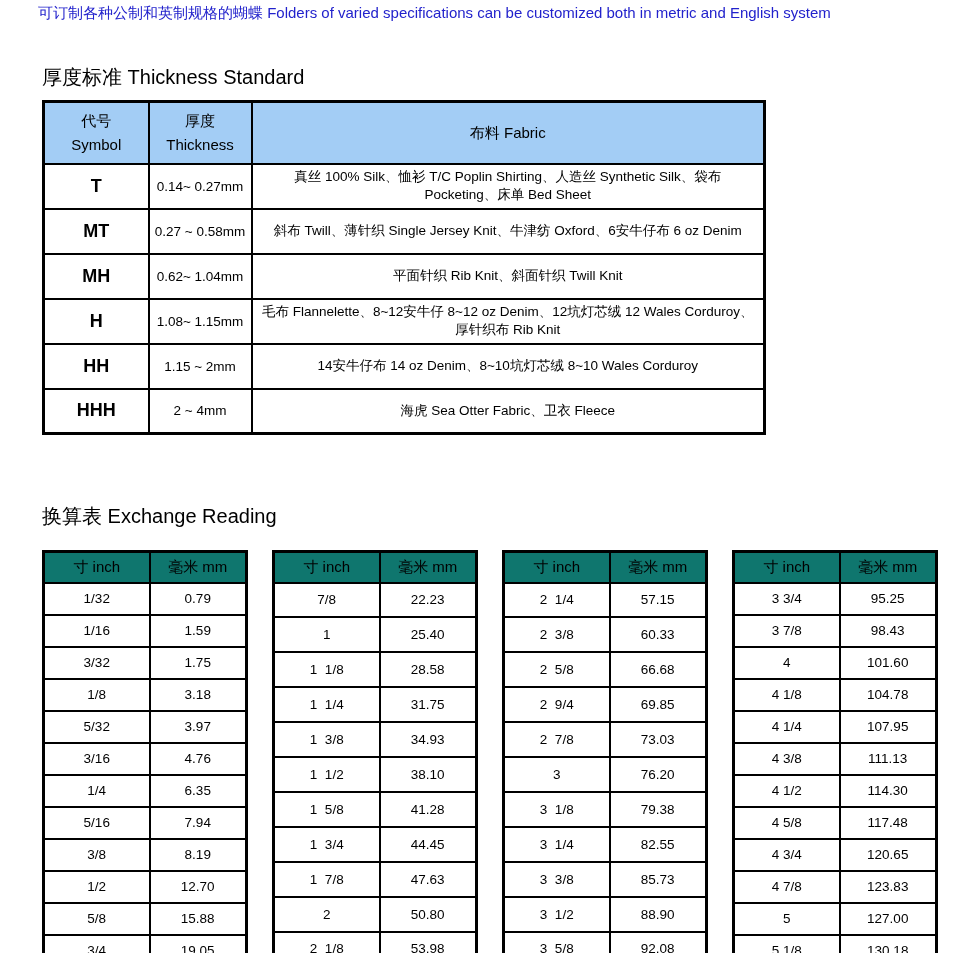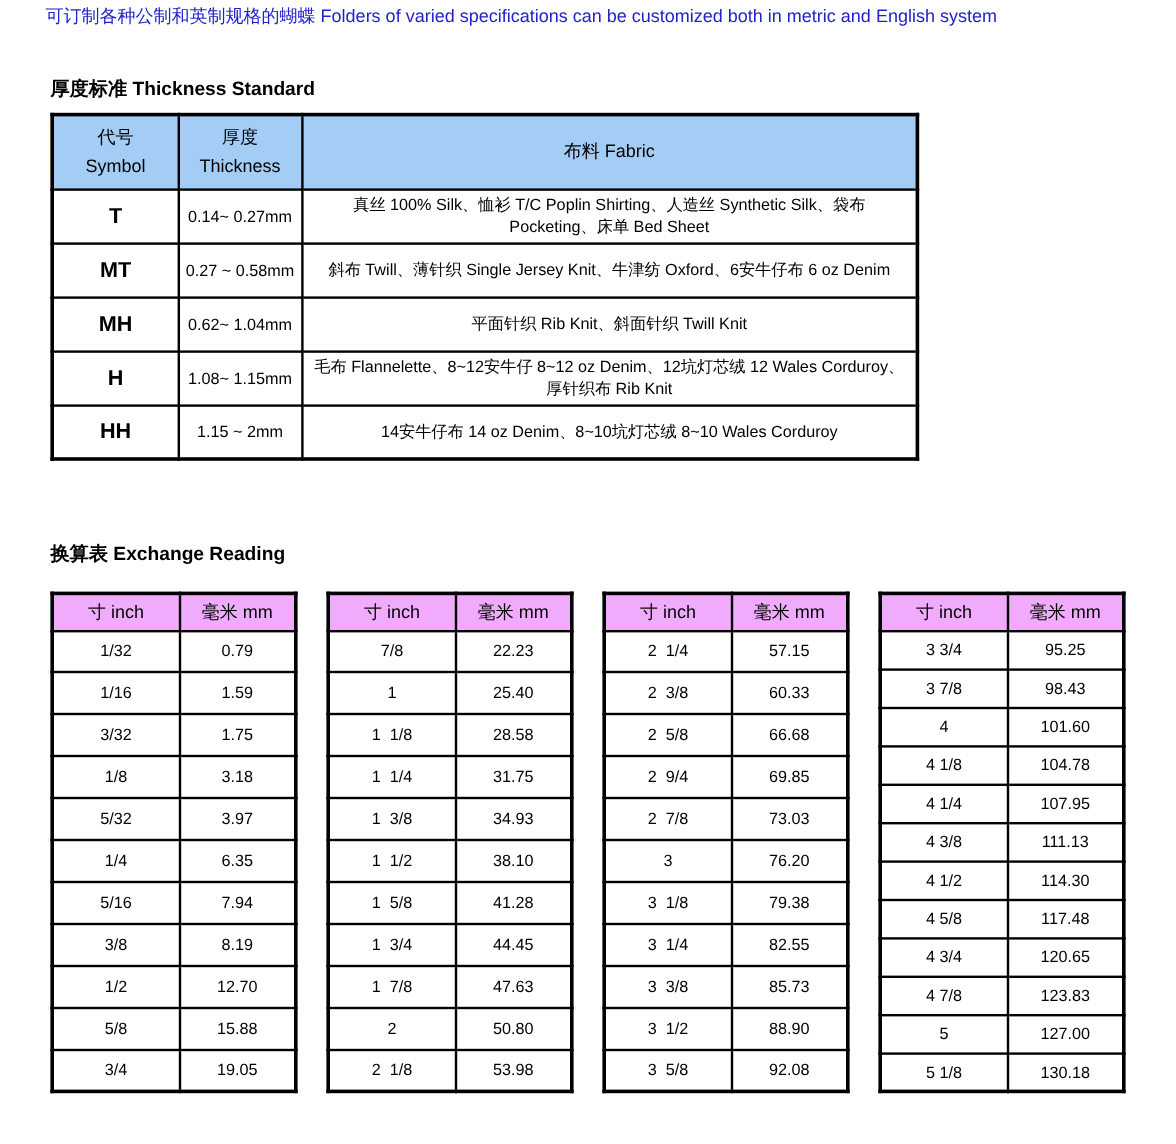--- a/index.html
+++ b/index.html
@@ -11,22 +11,22 @@
     color: #000;
     overflow: hidden;
   }
   .top-note {
     margin: 4px 16px 0 38px;
     font-size: 15px;
     color: #2222cc;
     white-space: nowrap;
   }
   .section-title {
-    font-size: 16px;
-    font-weight: bold;
+    font-size: 20px;
+    font-weight: normal;
     color: #000;
     margin: 0 0 0 42px;
   }
   .title-thickness { padding-top: 41px; margin-bottom: 9px; }
   .title-exchange  { padding-top: 68px; margin-bottom: 20px; }
 
   
   table { border-collapse: collapse; table-layout: fixed; }
   .thickness-table {
     width: 724px;
@@ -61,21 +61,21 @@
   .ex-table {
     width: 206px;
     border: 3px solid #000;
   }
   .ex-table th, .ex-table td {
     border: 2px solid #000;
     text-align: center;
     vertical-align: middle;
   }
   .ex-table th {
-    background: #f0abfc;
+    background: #0f766e;
     font-weight: normal;
     font-size: 15px;
     height: 31px;
   }
   .ex-table col.c-inch { width: 106px; }
   .ex-table td {
     height: 32px;
     font-size: 13.5px;
     white-space: pre;
   }
@@ -127,20 +127,25 @@
         <tr>
           <td>H</td>
           <td>1.08~ 1.15mm</td>
           <td>毛布 Flannelette、8~12安牛仔 8~12 oz Denim、12坑灯芯绒 12 Wales Corduroy、厚针织布 Rib Knit</td>
         </tr>
         <tr>
           <td>HH</td>
           <td>1.15 ~ 2mm</td>
           <td>14安牛仔布 14 oz Denim、8~10坑灯芯绒 8~10 Wales Corduroy</td>
         </tr>
+        <tr>
+          <td>HHH</td>
+          <td>2 ~ 4mm</td>
+          <td>海虎 Sea Otter Fabric、卫衣 Fleece</td>
+        </tr>
       </tbody>
   </table>
 
   <h2 class="section-title title-exchange">换算表 Exchange Reading</h2>
 
   <div class="exchange-row">
 
     <table class="ex-table">
       <colgroup>
           <col class="c-inch">
@@ -167,20 +172,24 @@
           </tr>
           <tr>
             <td>1/8</td>
             <td>3.18</td>
           </tr>
           <tr>
             <td>5/32</td>
             <td>3.97</td>
           </tr>
           <tr>
+            <td>3/16</td>
+            <td>4.76</td>
+          </tr>
+          <tr>
             <td>1/4</td>
             <td>6.35</td>
           </tr>
           <tr>
             <td>5/16</td>
             <td>7.94</td>
           </tr>
           <tr>
             <td>3/8</td>
             <td>8.19</td>

